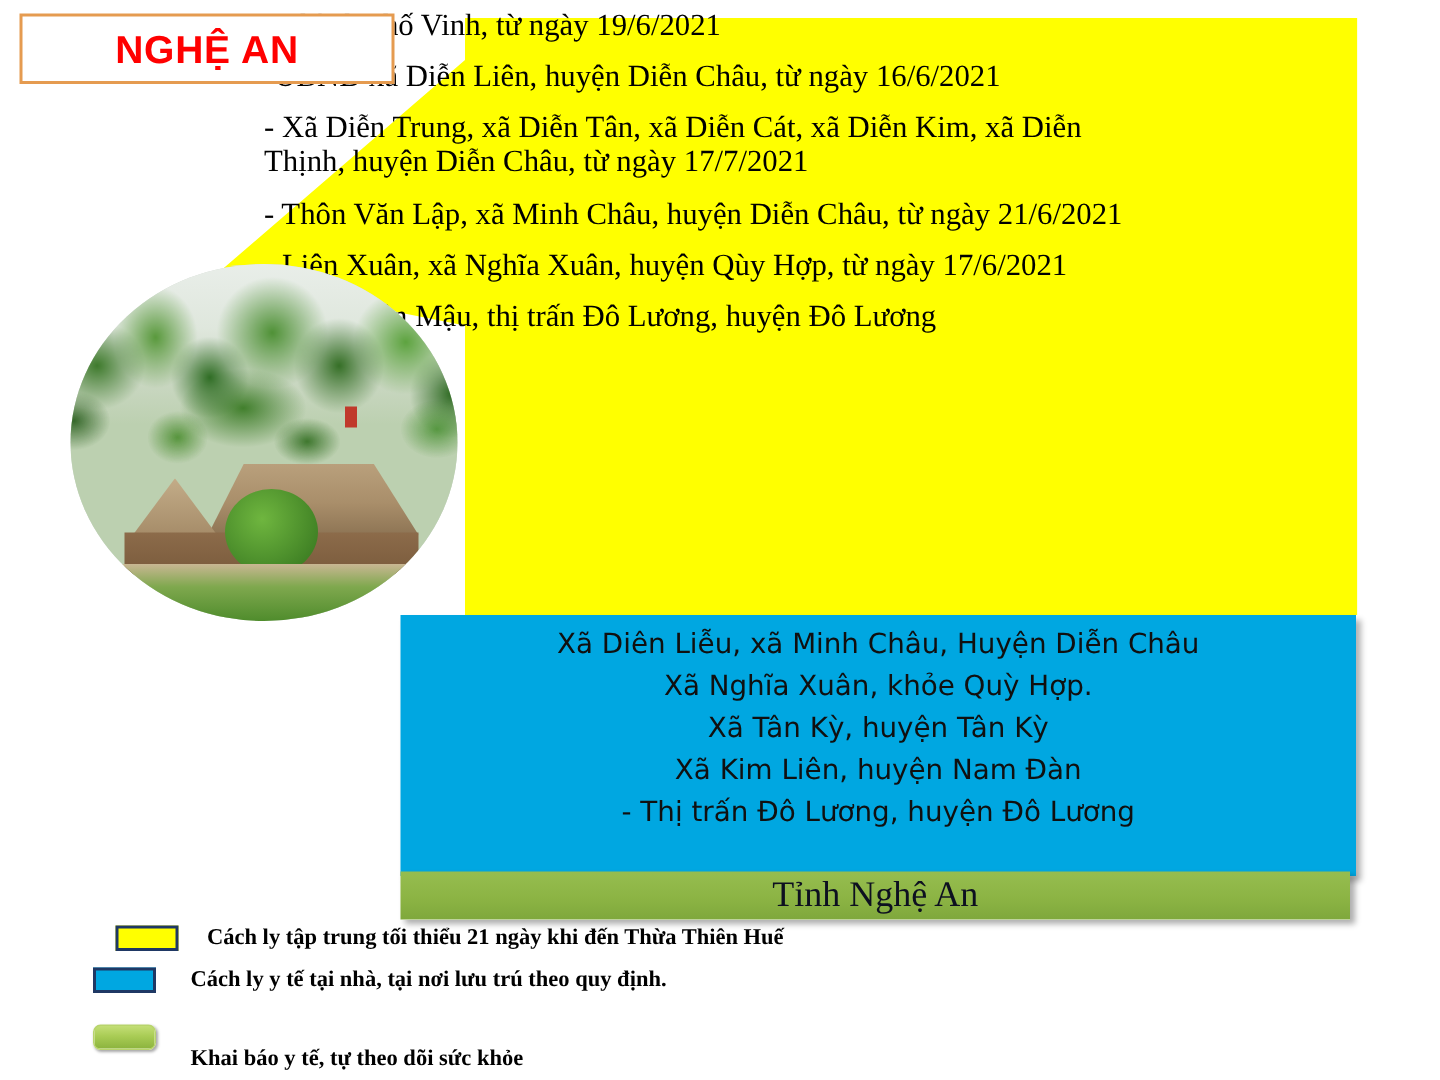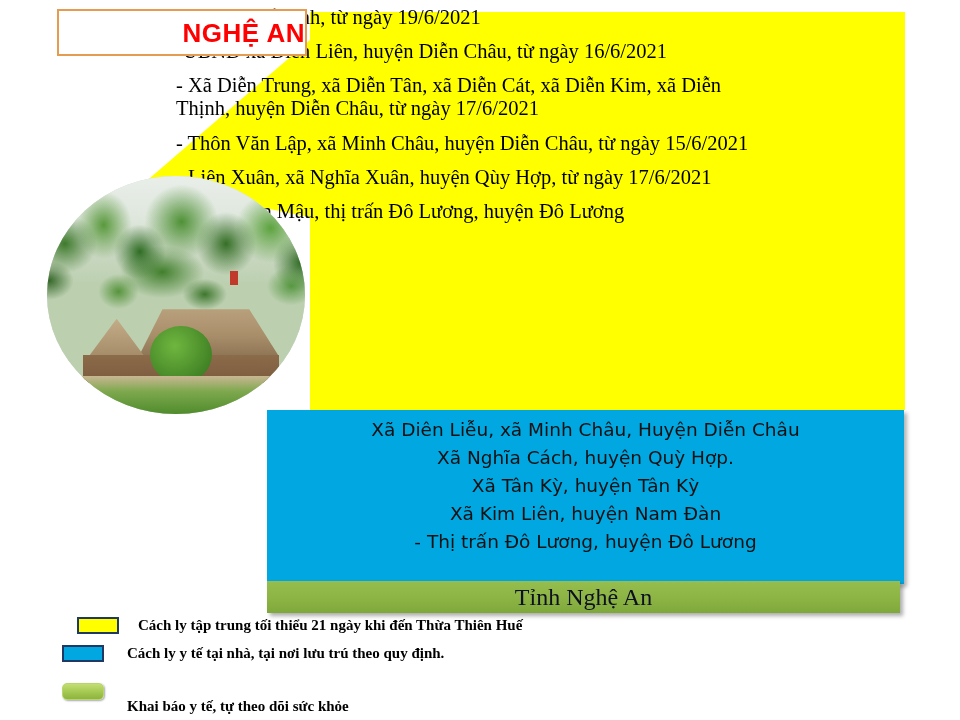--- a/index.html
+++ b/index.html
@@ -25,22 +25,21 @@
     position: absolute;
     left: 13px;
     top: 9px;
     width: 250px;
     height: 47px;
     background: #ffffff;
     border: 2px solid #E59B50;
     box-sizing: border-box;
     display: flex;
     align-items: center;
-    justify-content: flex-end;
-    margin-left: 44px;
+    justify-content: center;
   }
   #title-text {
     font-family: "Liberation Sans", sans-serif;
     font-weight: bold;
     font-size: 26px;
     color: #FF0000;
     letter-spacing: 0.5px;
     line-height: 1;
   }
 
@@ -258,22 +257,22 @@
 </head>
 <body>
 
 <div id="slide">
 
   <div id="yellow-callout"></div>
 
   <div id="yellow-text">
     <p>- Thành phố Vinh, từ ngày 19/6/2021</p>
     <p>-UBND xã Diễn Liên, huyện Diễn Châu, từ ngày 16/6/2021</p>
-    <p>- Xã Diễn Trung, xã Diễn Tân, xã Diễn Cát,  xã Diễn Kim, xã Diễn Thịnh, huyện Diễn Châu, từ ngày 17/6/2021</p>
-    <p>- Thôn Văn Lập, xã Minh Châu, huyện Diễn Châu, từ ngày 15/6/2021</p>
+    <p>- Xã Diễn Trung, xã Diễn Tân, xã Diễn Cát,  xã Diễn Kim, xã Diễn Thịnh, huyện Diễn Châu, từ ngày 17/7/2021</p>
+    <p>- Thôn Văn Lập, xã Minh Châu, huyện Diễn Châu, từ ngày 21/6/2021</p>
     <p>- Liên Xuân, xã Nghĩa Xuân, huyện Qùy Hợp, từ ngày 17/6/2021</p>
     <p>- Xóm Liên Mậu, thị trấn Đô Lương, huyện Đô Lương</p>
   </div>
 
   <div id="photo-circle">
     <div class="sky"></div>
     <div class="trees-back"></div>
     <div class="trees-fore"></div>
     <div class="flag"></div>
     <div class="roof-main"></div>
@@ -282,21 +281,21 @@
     <div class="bush"></div>
     <div class="ground"></div>
   </div>
 
   <div id="title-box">
     <span id="title-text">NGHỆ AN</span>
   </div>
 
   <div id="blue-panel">
     <div>Xã Diên Liễu, xã Minh Châu, Huyện Diễn Châu</div>
-    <div>Xã Nghĩa Cách, huyện Quỳ Hợp.</div>
+    <div>Xã Nghĩa Xuân, khỏe Quỳ Hợp.</div>
     <div>Xã Tân Kỳ, huyện Tân Kỳ</div>
     <div>Xã Kim Liên, huyện Nam Đàn</div>
     <div>- Thị trấn Đô Lương, huyện Đô Lương</div>
   </div>
 
   <div id="green-panel">
     <span id="green-panel-text">Tỉnh Nghệ An</span>
   </div>
 
   <div id="legend">

